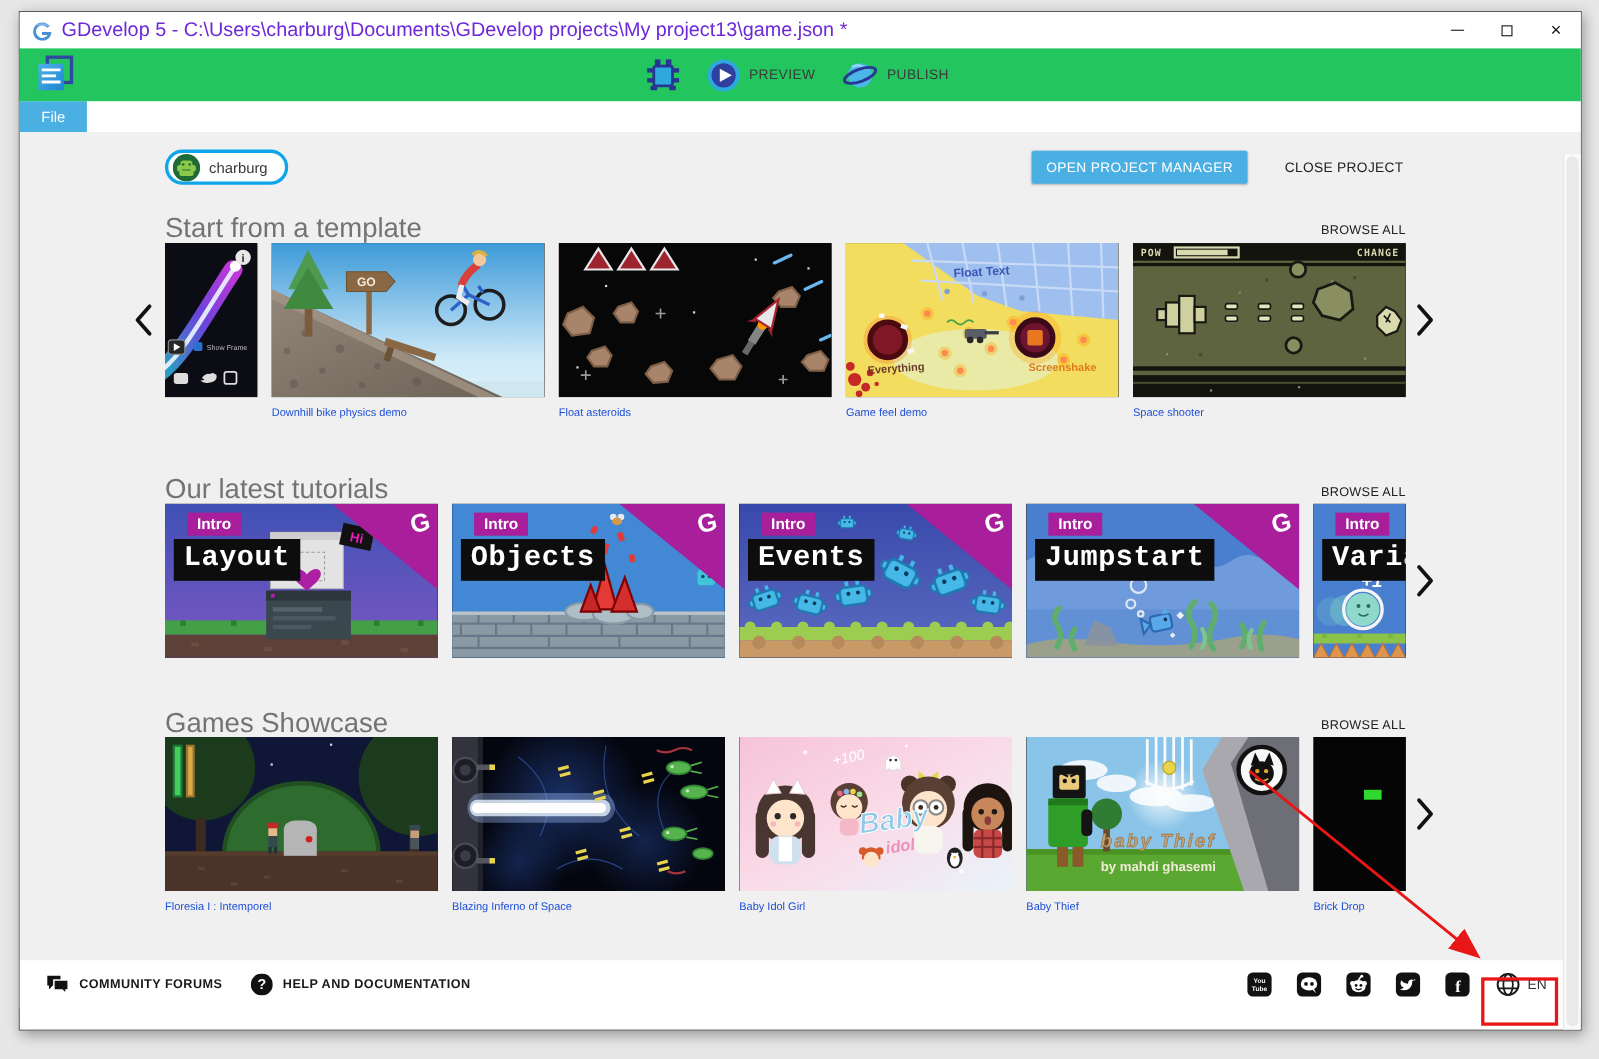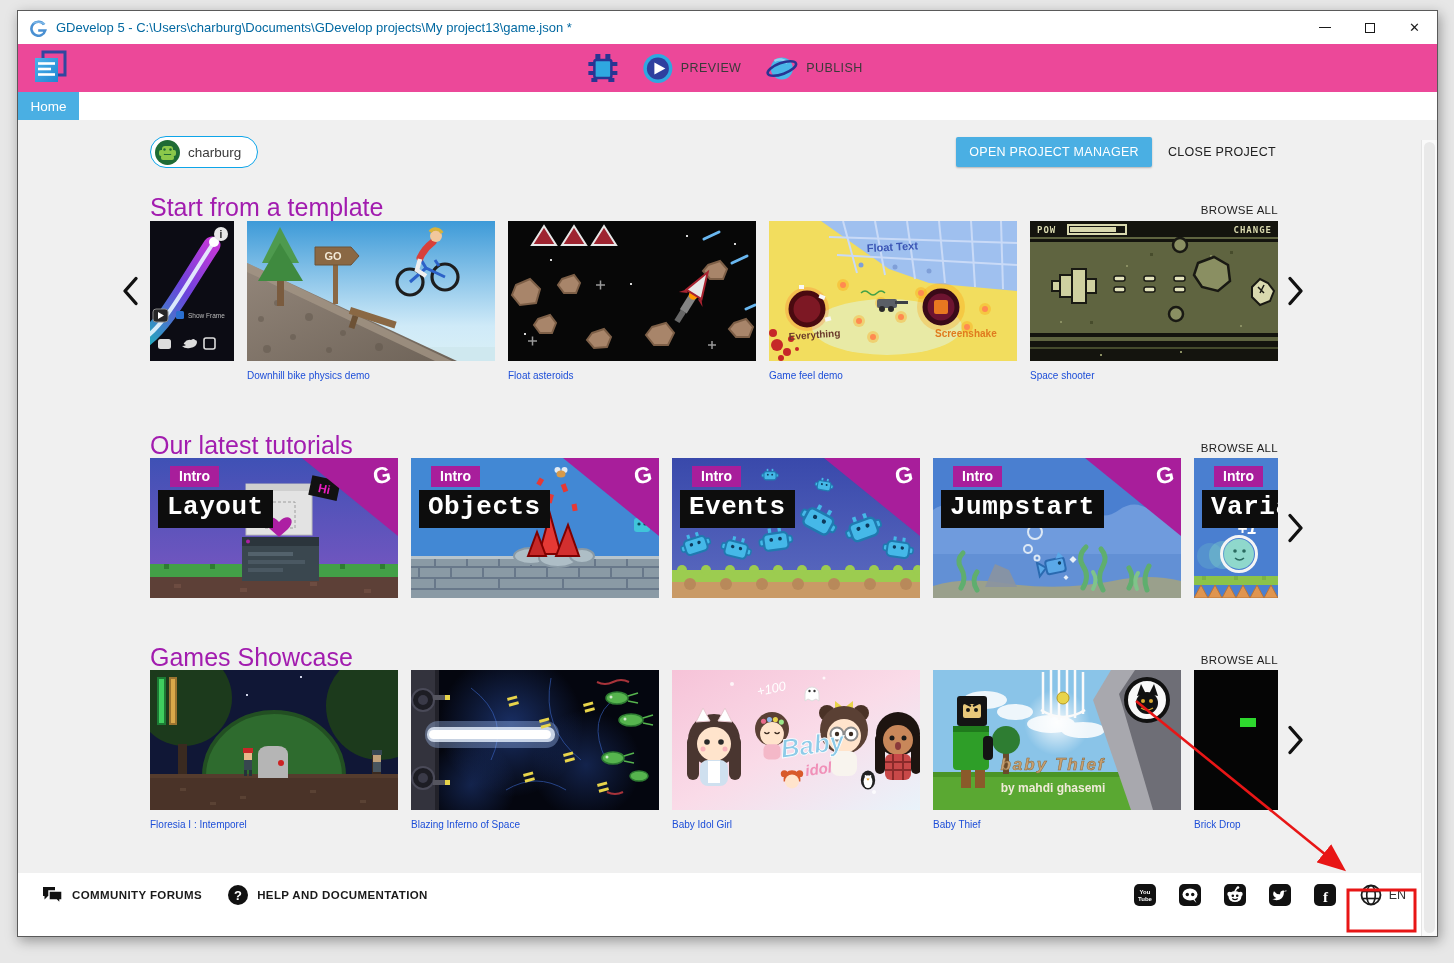--- a/index.html
+++ b/index.html
@@ -6,59 +6,59 @@
   html,body { width:1454px; height:963px; overflow:hidden; background:#e7e7e7;
     font-family:"Liberation Sans","DejaVu Sans",sans-serif; }
   .desktop { position:relative; width:1454px; height:963px; }
 
   .window { position:absolute; left:17px; top:10px; width:1421px; height:927px;
     background:#fff; border:1px solid #5a5a5a; box-shadow:2px 4px 12px rgba(0,0,0,.35); }
 
   
   .titlebar { height:33px; background:#fff; display:flex; align-items:center; padding-left:11px; }
   .titlebar .logo { width:18px; height:18px; margin-right:9px; flex:0 0 auto; }
-  .titlebar .title { font-size:13px; color:#0369a1; white-space:nowrap; }
+  .titlebar .title { font-size:18px; color:#6d28d9; white-space:nowrap; }
   .win-controls { margin-left:auto; display:flex; height:100%; }
   .win-btn { width:45px; height:100%; display:flex; align-items:center; justify-content:center;
     color:#1a1a1a; font-size:13px; }
   .min-glyph { width:12px; height:1.5px; background:#1a1a1a; display:block; }
   .max-glyph { width:10px; height:10px; border:1.2px solid #1a1a1a; display:block; }
 
   
   .menubar { height:21px; background:#191919; display:flex; align-items:center; padding-left:4px; }
   .menu-item { color:#ededed; font-size:12.5px; padding:2px 9px; }
 
   
-  .toolbar { height:48px; background:#ec4899; position:relative; }
+  .toolbar { height:48px; background:#22c55e; position:relative; }
   .pm-button { position:absolute; left:13px; top:5px; width:38px; height:38px; }
   .toolbar-center { position:absolute; left:50%; top:0; transform:translateX(-51%);
     height:48px; display:flex; align-items:center; gap:24px; }
   .tool-btn { display:flex; align-items:center; gap:8px; }
   .tool-label { font-size:12.5px; color:#3a3a3a; letter-spacing:.4px; }
 
   
   .tabbar { height:28px; background:#fff; display:flex; }
   .tab-home { width:61px; height:28px; background:#4aafe3; color:#fff; font-size:13.5px;
     display:flex; align-items:center; justify-content:center; }
 
   
   .content { position:relative; height:753px; background:#f0f0f0; overflow:hidden; }
   .row-abs { position:absolute; left:132px; width:1128px; }
 
   .chip-row { top:15px; height:34px; display:flex; align-items:center; justify-content:space-between; }
-  .chip { display:flex; align-items:center; gap:8px; background:#fff; border:1px solid #0ea5e9;
+  .chip { display:flex; align-items:center; gap:8px; background:#fff; border:3px solid #0ea5e9;
     border-radius:17px; height:32px; padding:0 16px 0 4px; }
   .chip-label { font-size:13.5px; color:#3a3a3a; }
-  .hdr-actions { display:flex; align-items:center; gap:14px; }
+  .hdr-actions { display:flex; align-items:center; gap:32px; }
   .btn-primary { background:#4aafe3; color:#fff; font-size:12.5px; letter-spacing:.3px;
     padding:8px 13px; border:none; border-radius:2px; box-shadow:0 1px 2px rgba(0,0,0,.25); }
   .btn-flat { background:none; border:none; color:#212121; font-size:12.5px; letter-spacing:.3px; padding:8px 2px; }
 
   .sec-header { height:36px; display:flex; align-items:flex-end; justify-content:space-between; }
-  .sec-title { font-size:25px; color:#a21caf; font-weight:400; line-height:1; }
+  .sec-title { font-size:25px; color:#737373; font-weight:400; line-height:1; }
   .browse-all { font-size:11.5px; color:#212121; letter-spacing:.3px; padding-bottom:4px; }
 
   .carousel { display:flex; gap:13px; }
   .col { flex:0 0 auto; width:248px; }
   .col.cut { width:84px; }
   .card { position:relative; width:100%; height:140px; overflow:hidden; background:#000; }
   .card svg { display:block; }
   .caption { margin-top:9px; font-size:10px; color:#1d4ed8; white-space:nowrap; }
 
   .chev { position:absolute; top:70px; transform:translateY(-50%); }
@@ -164,21 +164,21 @@
           <g transform="rotate(-20 16.5 15.5)">
             <ellipse cx="16.5" cy="15.5" rx="15" ry="5.5" fill="none" stroke="#283593" stroke-width="2.6"></ellipse>
           </g>
         </svg>
         <span class="tool-label">PUBLISH</span>
       </div>
     </div>
   </div>
 
   <div class="tabbar">
-    <div class="tab-home">Home</div>
+    <div class="tab-home">File</div>
   </div>
 
   <div class="content">
 
     <div class="row-abs chip-row">
       <div class="chip">
         <svg width="25" height="25" viewBox="0 0 25 25">
           <circle cx="12.5" cy="12.5" r="12.5" fill="#1f6b35"></circle>
           <g fill="#8cc84a">
             <rect x="7" y="6" width="11" height="8" rx="3"></rect>

